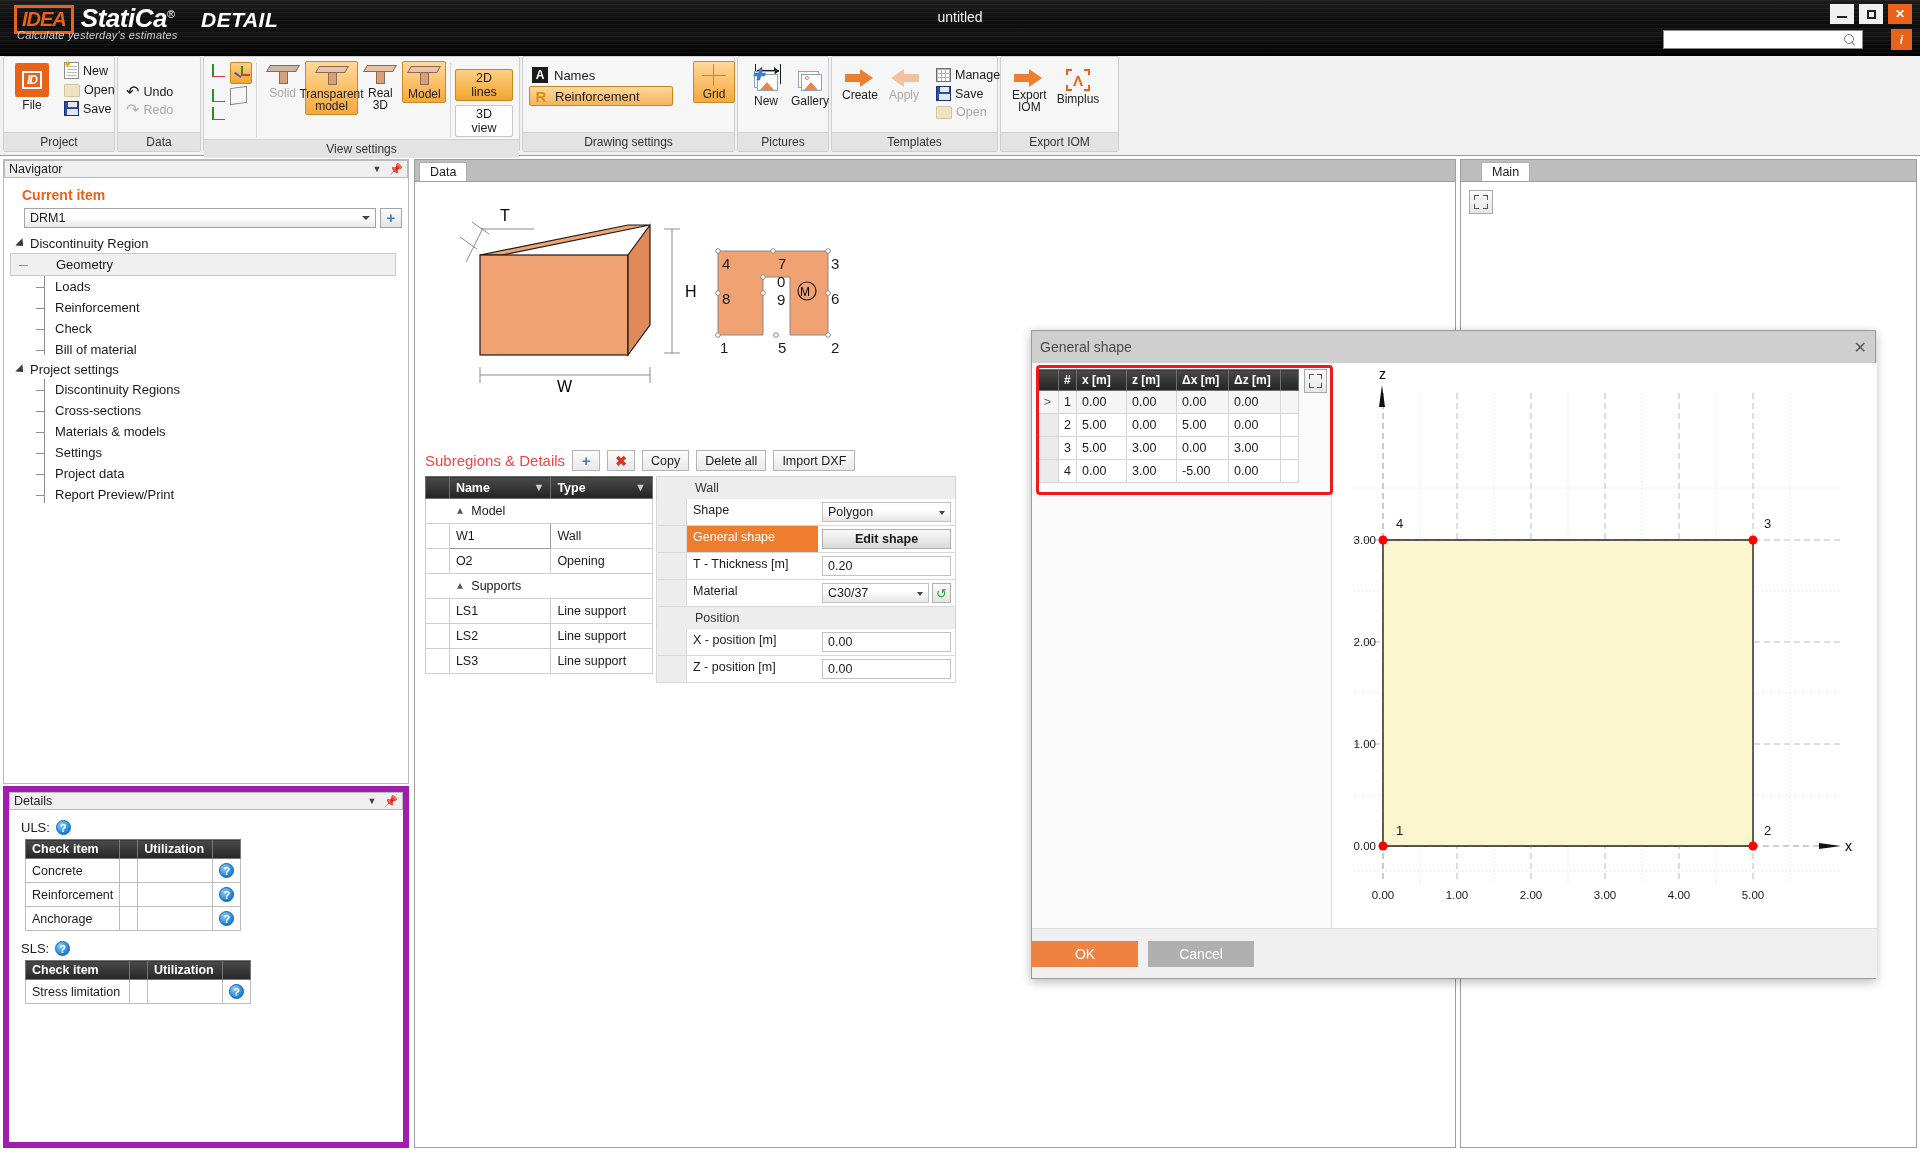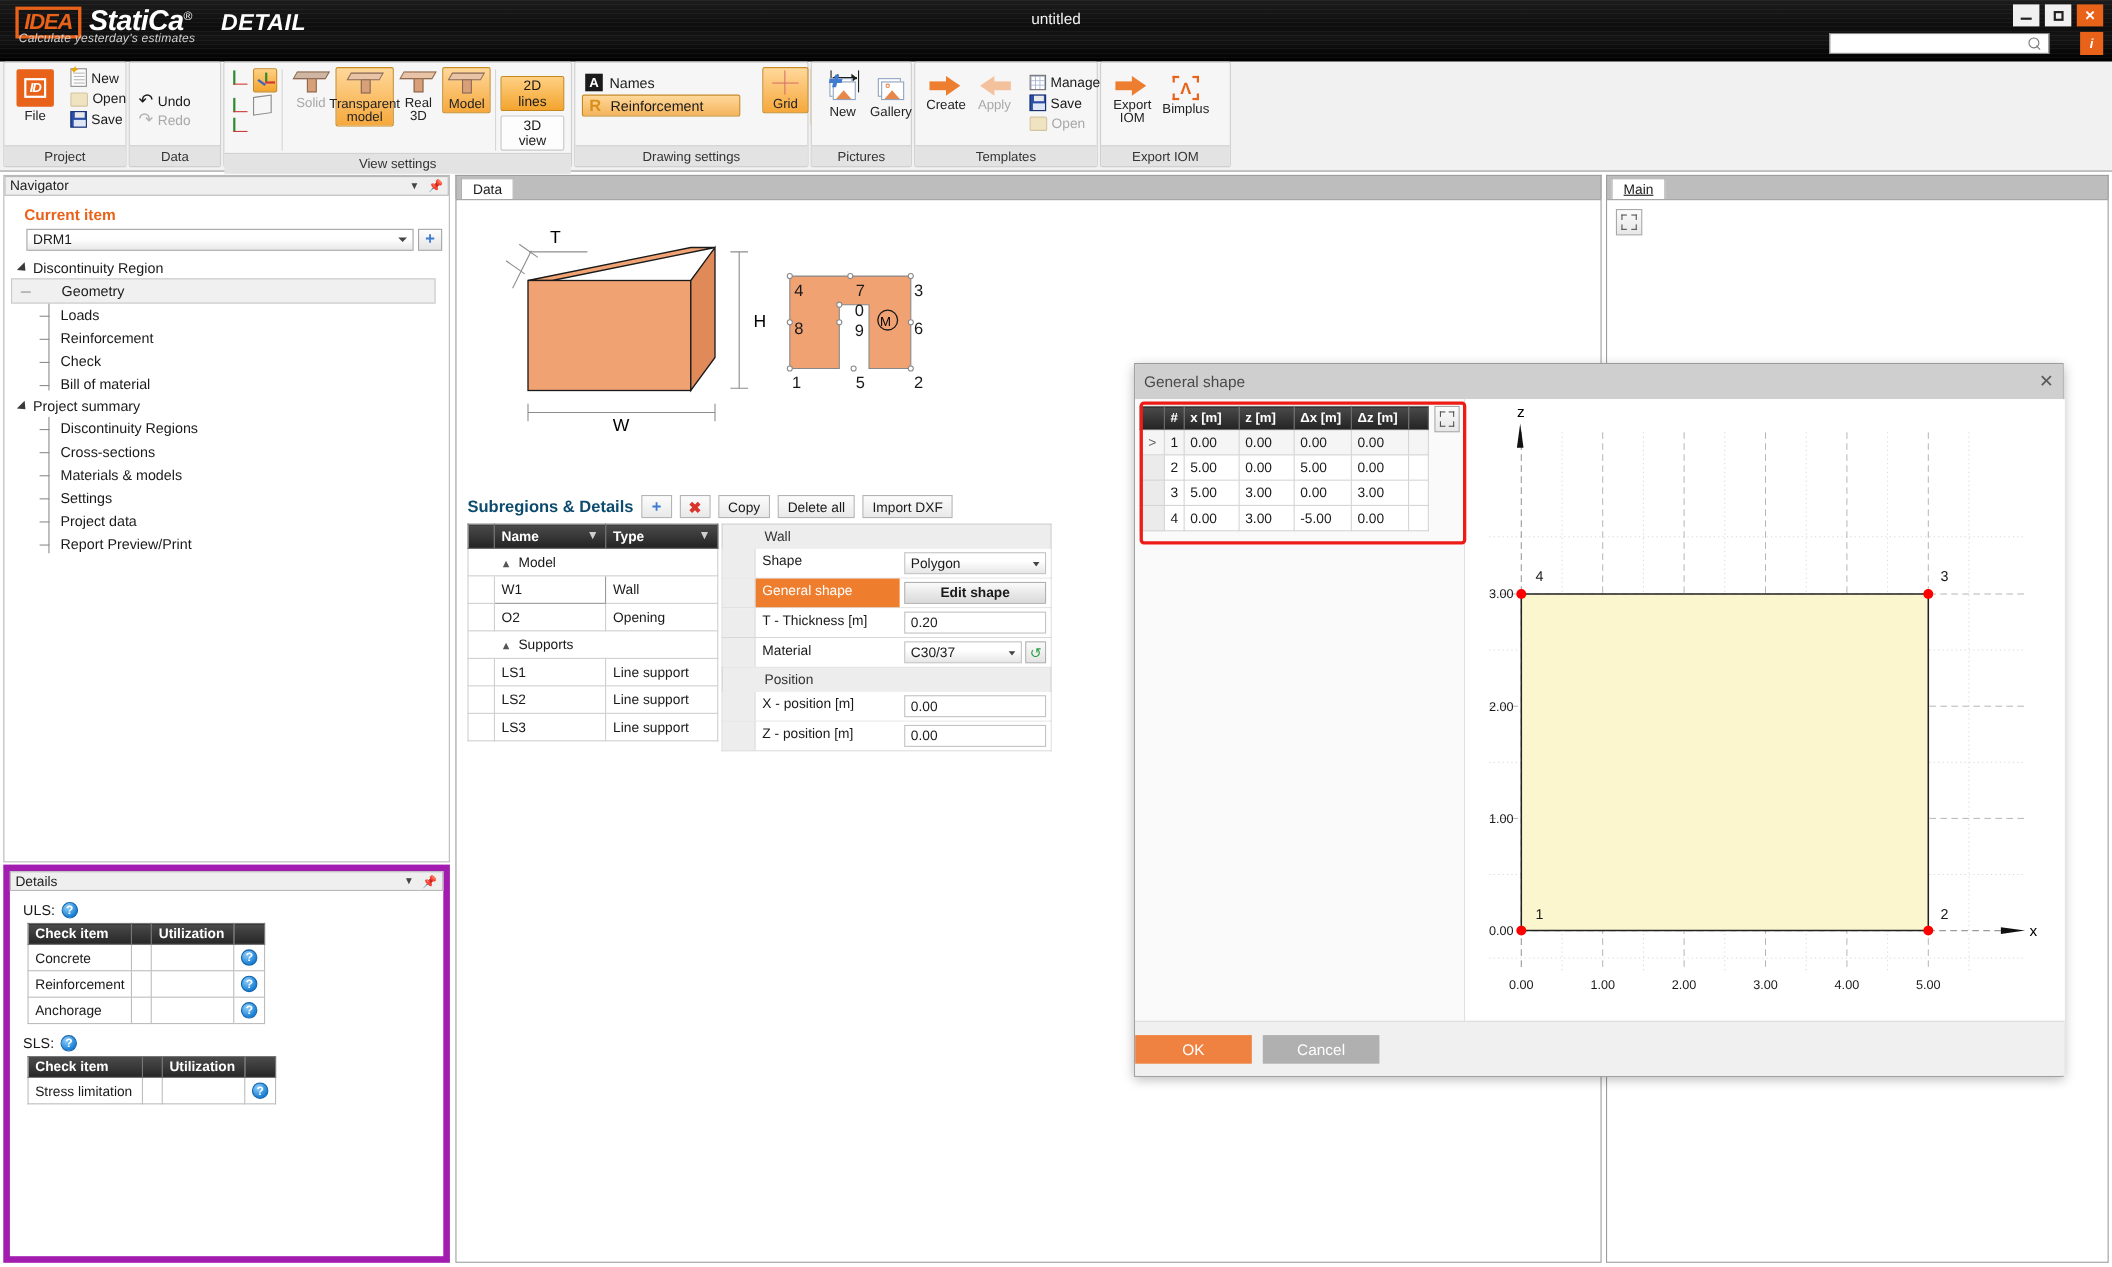--- a/index.html
+++ b/index.html
@@ -243,39 +243,39 @@
     background:#bdbdbd; border:1px solid #9e9e9e; border-bottom:none;
     display:flex; align-items:flex-end; padding-left:4px;
   }
   #data-panel{
     position:absolute; left:414px; top:181px; width:1042px; height:967px;
     background:#fff; border:1px solid #9e9e9e;
   }
   #main-tabbar{
     position:absolute; left:1460px; top:159px; width:457px; height:22px;
     background:#bdbdbd; border:1px solid #9e9e9e; border-bottom:none;
-    display:flex; align-items:flex-end; padding-left:4px;text-decoration:underline;
+    display:flex; align-items:flex-end; padding-left:20px;
   }
   #main-panel{
     position:absolute; left:1460px; top:181px; width:457px; height:967px;
     background:#fff; border:1px solid #9e9e9e;
   }
   .fitbtn{
     width:24px; height:24px; border:1px solid #a8a8a8; background:linear-gradient(180deg,#fbfbfb,#e7e7e7);
     position:relative;
   }
   .fitbtn i{ position:absolute; width:5px; height:5px; border:1.5px solid #555; }
   .fitbtn .a{ left:4px; top:4px; border-right:0; border-bottom:0; }
   .fitbtn .b{ right:4px; top:4px; border-left:0; border-bottom:0; }
   .fitbtn .c{ left:4px; bottom:4px; border-right:0; border-top:0; }
   .fitbtn .d{ right:4px; bottom:4px; border-left:0; border-top:0; }
 
   
   #subreg-head{ position:absolute; left:10px; top:268px; display:flex; align-items:center; gap:7px; }
-  .sub-title{ color:#0c4a6e; font-weight:bold; font-size:15px; }
+  .sub-title{ color:#ef4444; font-weight:normal; font-size:15px; }
   .tbtn{
     height:21px; min-width:34px; border:1px solid #b4b4b4; background:linear-gradient(180deg,#fcfcfc,#e9e9e9);
     font-size:12.5px; display:flex; align-items:center; justify-content:center; padding:0 8px;
   }
   .tbtn .plus{ color:#3f7bd0; font-weight:bold; font-size:15px; line-height:12px; }
   .tbtn .ex{ color:#d9342b; font-weight:bold; font-size:14px; line-height:12px; }
   table.grid{ border-collapse:collapse; }
   table.grid th{
     background:linear-gradient(180deg,#4a4a4a,#232323); color:#fff; font-size:12.5px;
     text-align:left; padding:2px 6px; border:1px solid #6e6e6e; height:22px;
@@ -658,21 +658,21 @@
           <span class="txt">Check</span>
       </div>
       <div class="tree-child">
         <span class="dash"></span>
           <span class="txt">Bill of material</span>
       </div>
     </div>
 
     <div class="tree-group">
       <span class="tri"></span>
-      <span>Project summary</span>
+      <span>Project settings</span>
     </div>
     <div style="position:relative">
       <div class="tree-vline" style="top:0;height:124px"></div>
       <div class="tree-child">
         <span class="dash"></span>
           <span class="txt">Discontinuity Regions</span>
       </div>
       <div class="tree-child">
         <span class="dash"></span>
           <span class="txt">Cross-sections</span>

